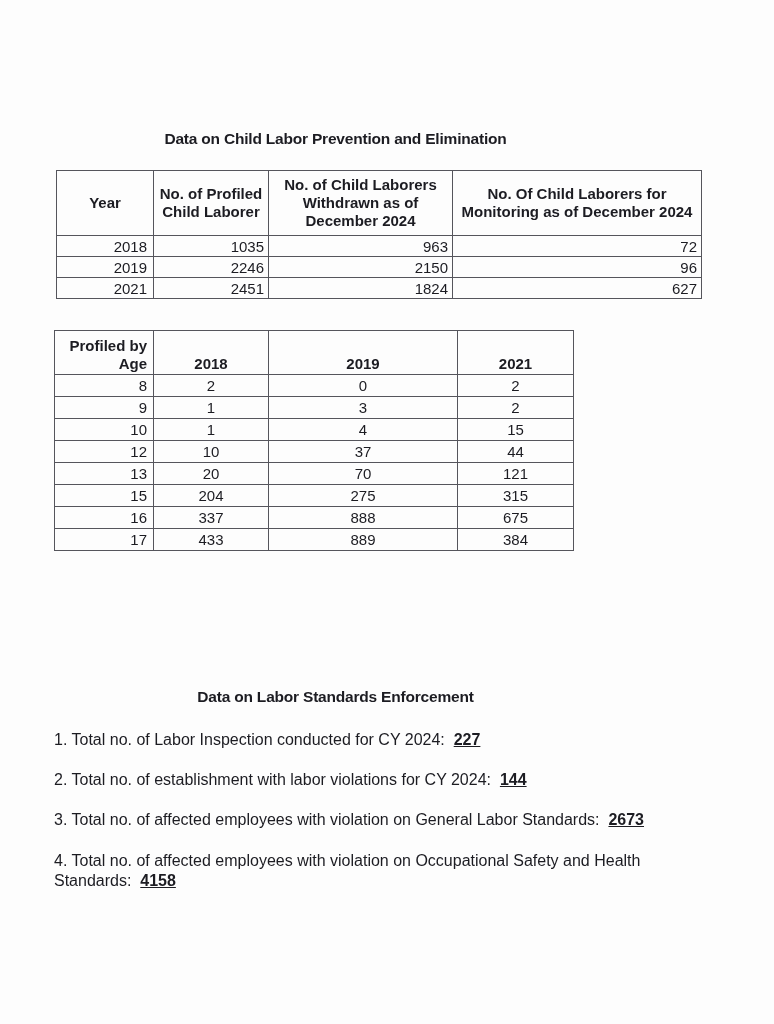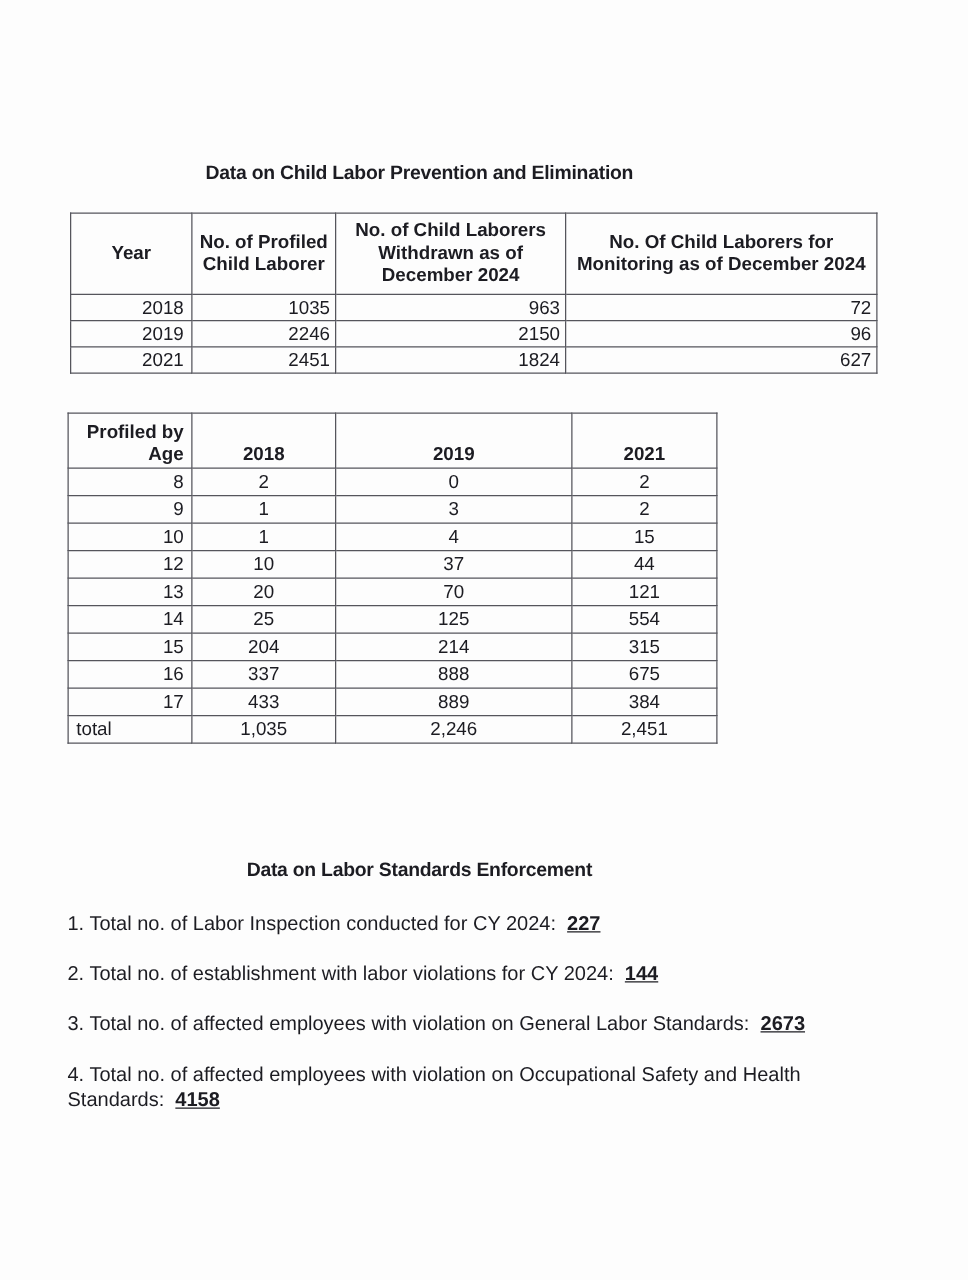--- a/index.html
+++ b/index.html
@@ -94,48 +94,36 @@
         <td>37</td>
         <td>44</td>
       </tr>
   <tr>
         <td class="age">13</td>
         <td>20</td>
         <td>70</td>
         <td>121</td>
       </tr>
   <tr>
-        <td class="age">14</td>
-        <td>25</td>
-        <td>125</td>
-        <td>554</td>
-      </tr>
-  <tr>
         <td class="age">15</td>
         <td>204</td>
-        <td>214</td>
+        <td>275</td>
         <td>315</td>
       </tr>
   <tr>
         <td class="age">16</td>
         <td>337</td>
         <td>888</td>
         <td>675</td>
       </tr>
   <tr>
         <td class="age">17</td>
         <td>433</td>
         <td>889</td>
         <td>384</td>
-      </tr>
-  <tr>
-        <td class="tot">total</td>
-        <td>1,035</td>
-        <td>2,246</td>
-        <td>2,451</td>
       </tr>
 </tbody>
   </table>
 
 <div class="title" style="top:688px">Data on Labor Standards Enforcement</div>
 
 <div class="item" style="top:730px">
   <span>1. Total no. of Labor Inspection conducted for CY 2024:</span>&nbsp;
   <span class="val">227</span>
 </div>

